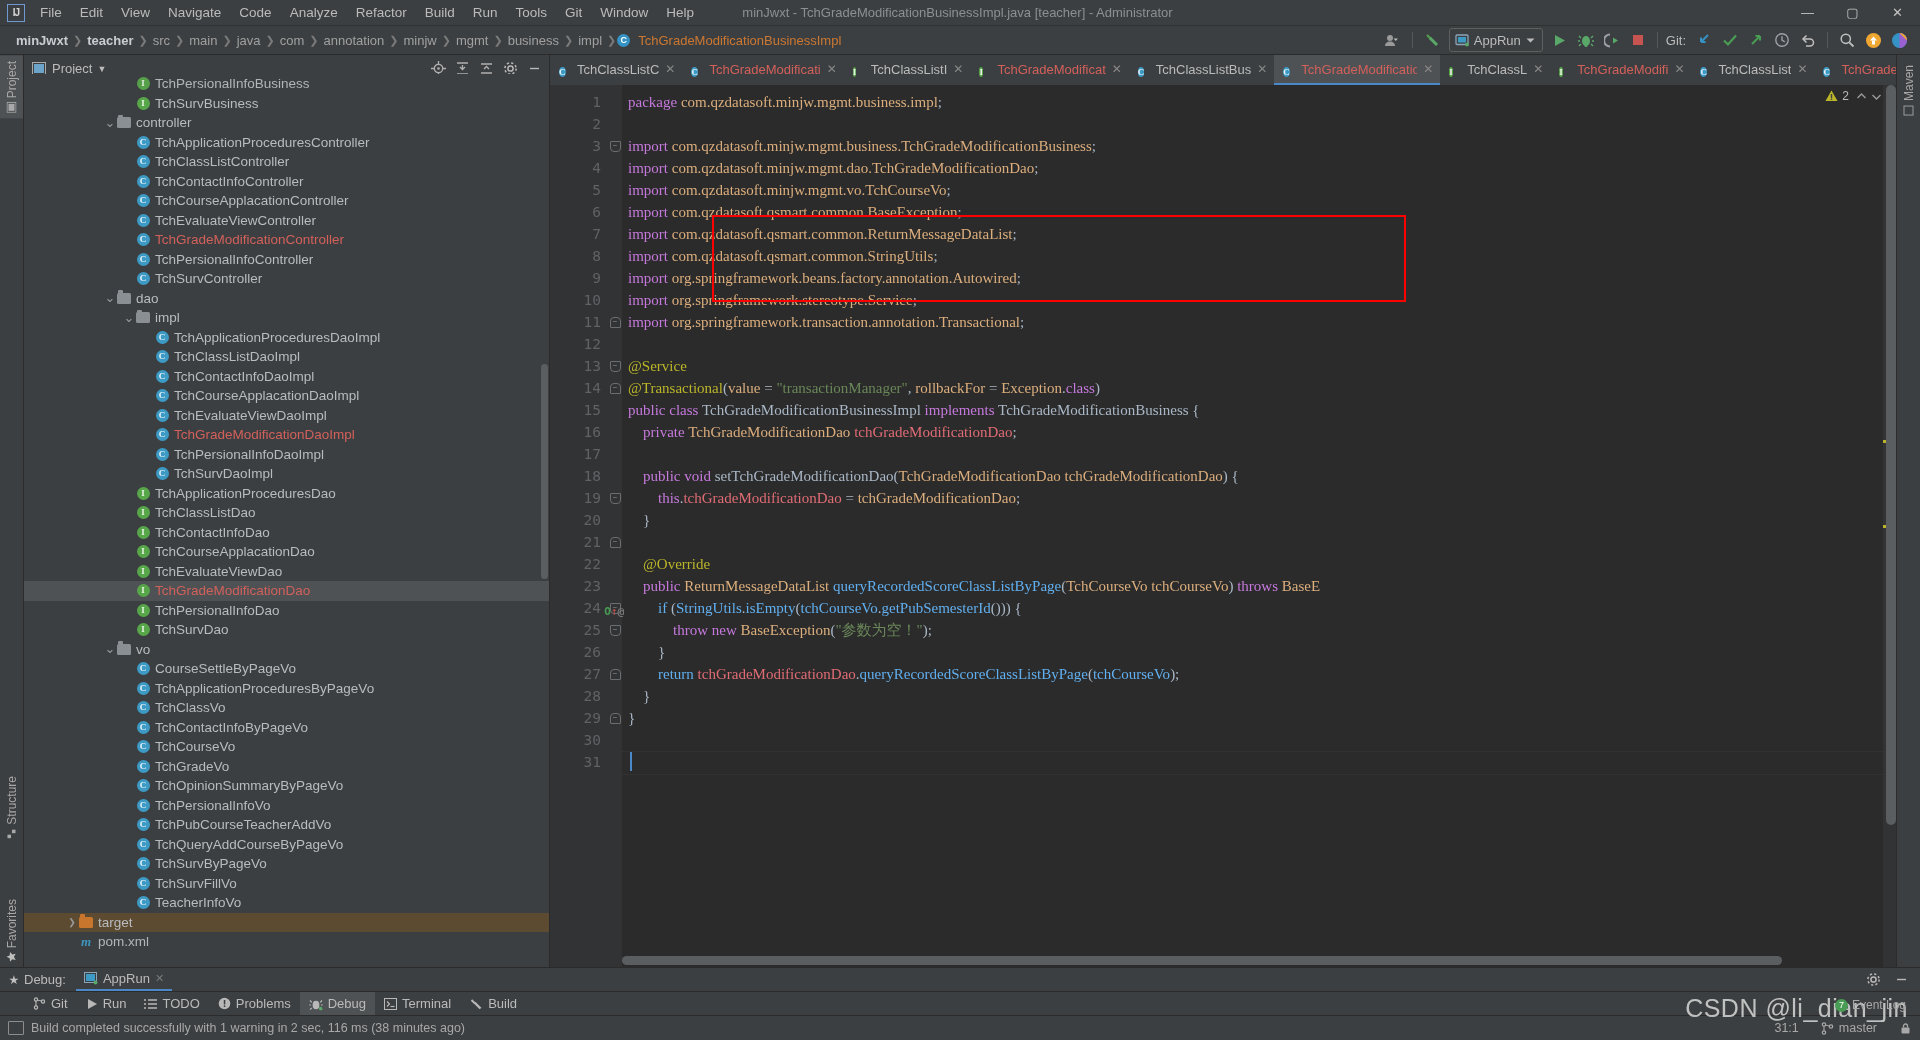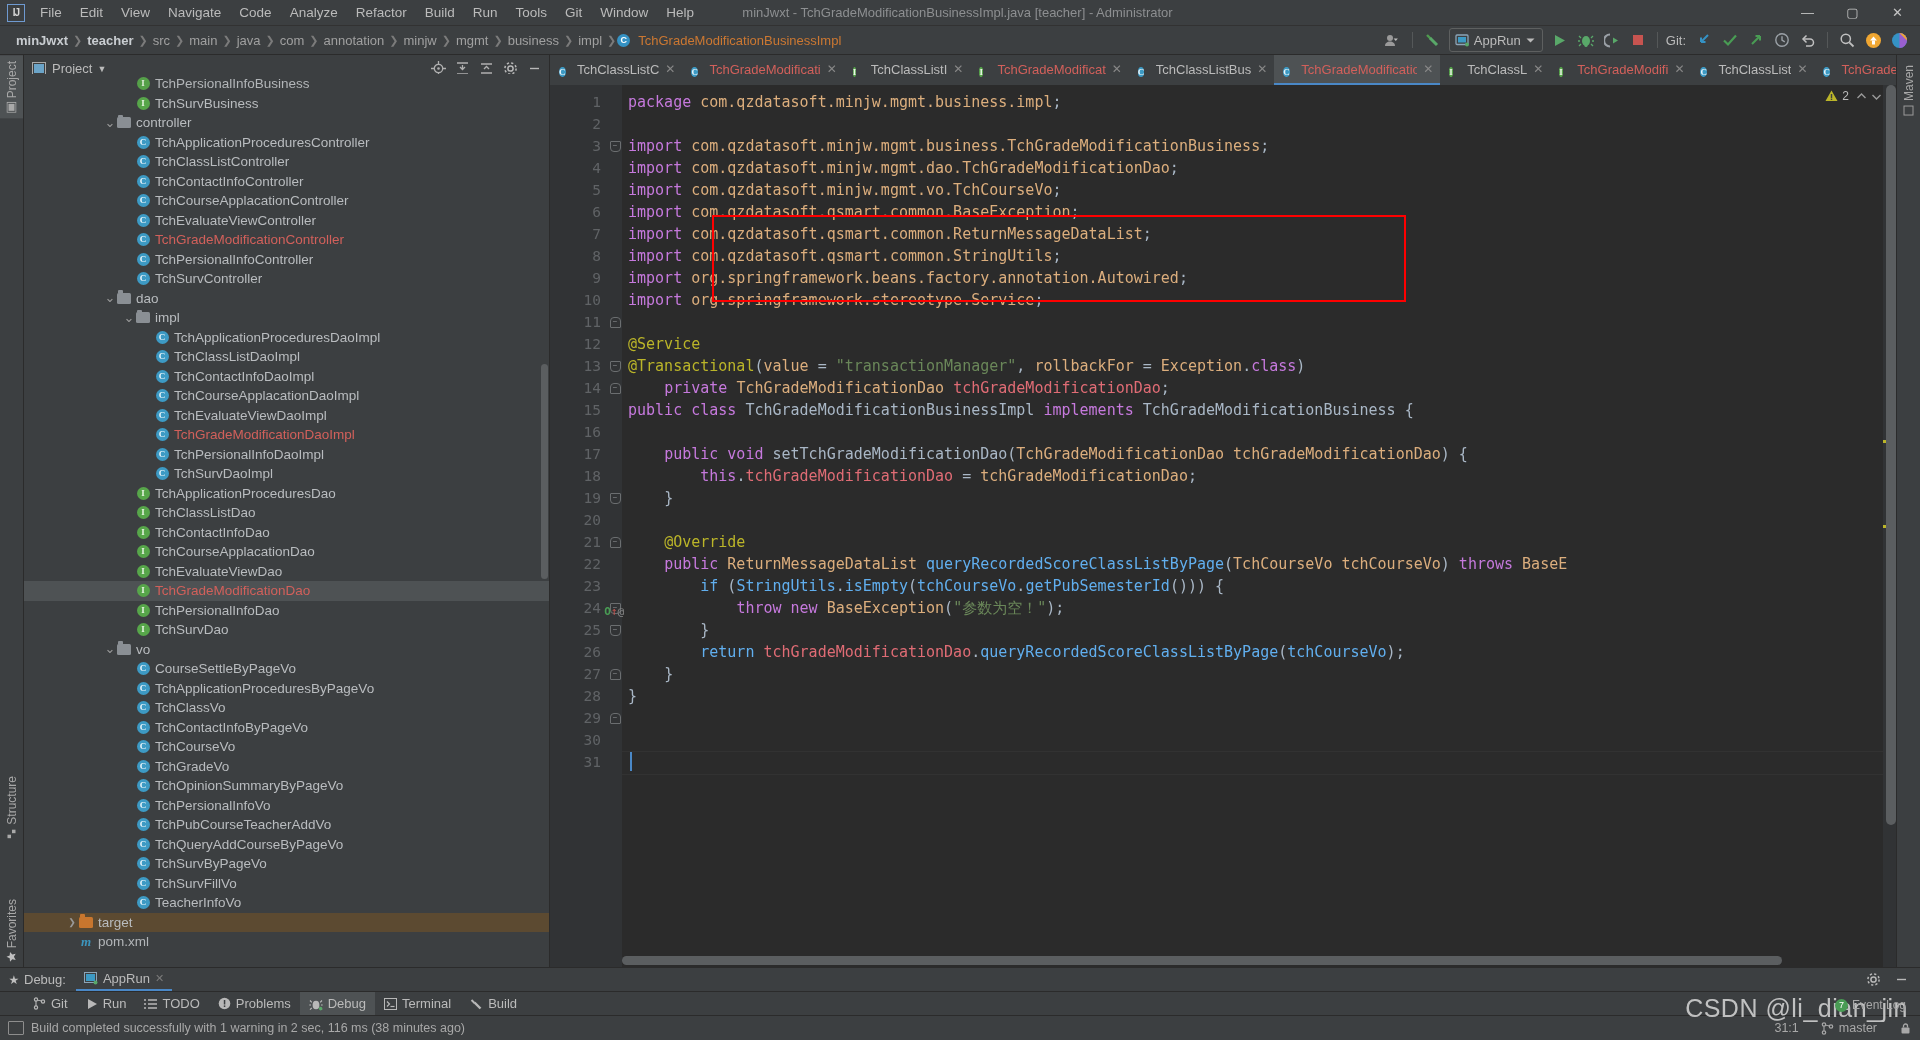--- a/index.html
+++ b/index.html
@@ -80,21 +80,21 @@
   .tab .tclose{color:#888;font-size:12px;margin-left:1px;}
   .tab-ico{width:13px;height:13px;flex:0 0 13px;}
 
   .edwrap{flex:1 1 auto;display:flex;min-height:0;position:relative;overflow:hidden;background:#2b2b2b;}
   .gutter{width:58px;flex:0 0 58px;background:#313335;text-align:right;padding-top:6px;user-select:none;}
   .gln{height:22px;line-height:22px;font-family:"DejaVu Sans Mono",monospace;font-size:14.5px;color:#606366;padding-right:7px;position:relative;}
   .foldcol{width:14px;flex:0 0 14px;background:#313335;padding-top:6px;}
   .foldmark{height:22px;display:flex;align-items:center;justify-content:center;}
   .fold{width:9px;height:9px;border:1px solid #6b6e70;color:#8a8d8f;font-size:8px;line-height:7px;text-align:center;}
   .code{flex:1 1 auto;padding-top:6px;position:relative;overflow:hidden;font-family:"DejaVu Sans Mono",monospace;font-size:15px;min-width:0;}
-  .cl{height:22px;line-height:22px;white-space:pre;padding-left:6px;}
+  .cl{height:22px;line-height:22px;white-space:pre;padding-left:6px;font-family:Liberation Serif, serif;}
   .kwp{color:#c679dd;}
   .ann{color:#bbb529;}
   .str{color:#6a8759;}
   .cls{color:#a9b7c6;}
   .fld2{color:#e06c75;}
   .mth{color:#61afef;}
   .pl{color:#a9b7c6;}
   .param{color:#dcae7d;}
   .pkg{color:#dcae7d;}
 
@@ -831,25 +831,26 @@
           <div class="cl"><span class="kwp">package</span> <span class="pkg">com.qzdatasoft.minjw.mgmt.business.impl</span><span class="pl">;</span></div>
             <div class="cl">&nbsp;</div>
             <div class="cl"><span class="kwp">import</span> <span class="pkg">com.qzdatasoft.minjw.mgmt.business.TchGradeModificationBusiness</span><span class="pl">;</span></div>
             <div class="cl"><span class="kwp">import</span> <span class="pkg">com.qzdatasoft.minjw.mgmt.dao.TchGradeModificationDao</span><span class="pl">;</span></div>
             <div class="cl"><span class="kwp">import</span> <span class="pkg">com.qzdatasoft.minjw.mgmt.vo.TchCourseVo</span><span class="pl">;</span></div>
             <div class="cl"><span class="kwp">import</span> <span class="pkg">com.qzdatasoft.qsmart.common.BaseException</span><span class="pl">;</span></div>
             <div class="cl"><span class="kwp">import</span> <span class="pkg">com.qzdatasoft.qsmart.common.ReturnMessageDataList</span><span class="pl">;</span></div>
             <div class="cl"><span class="kwp">import</span> <span class="pkg">com.qzdatasoft.qsmart.common.StringUtils</span><span class="pl">;</span></div>
             <div class="cl"><span class="kwp">import</span> <span class="pkg">org.springframework.beans.factory.annotation.Autowired</span><span class="pl">;</span></div>
             <div class="cl"><span class="kwp">import</span> <span class="pkg">org.springframework.stereotype.Service</span><span class="pl">;</span></div>
+            <div class="cl"><span class="kwp">import</span> <span class="pkg">org.springframework.transaction.annotation.Transactional</span><span class="pl">;</span></div>
             <div class="cl">&nbsp;</div>
             <div class="cl"><span class="ann">@Service</span></div>
             <div class="cl"><span class="ann">@Transactional</span><span class="pl">(</span><span class="param">value</span> <span class="pl">=</span> <span class="str">"transactionManager"</span><span class="pl">,</span> <span class="param">rollbackFor</span> <span class="pl">=</span> <span class="param">Exception</span><span class="pl">.</span><span class="kwp">class</span><span class="pl">)</span></div>
+            <div class="cl"><span class="kwp">public class</span> <span class="cls">TchGradeModificationBusinessImpl</span> <span class="kwp">implements</span> <span class="cls">TchGradeModificationBusiness</span> <span class="pl">{</span></div>
             <div class="cl">    <span class="kwp">private</span> <span class="param">TchGradeModificationDao</span> <span class="fld2">tchGradeModificationDao</span><span class="pl">;</span></div>
-            <div class="cl"><span class="kwp">public class</span> <span class="cls">TchGradeModificationBusinessImpl</span> <span class="kwp">implements</span> <span class="cls">TchGradeModificationBusiness</span> <span class="pl">{</span></div>
             <div class="cl">&nbsp;</div>
             <div class="cl">    <span class="kwp">public void</span> <span class="cls">setTchGradeModificationDao</span><span class="pl">(</span><span class="param">TchGradeModificationDao</span> <span class="param">tchGradeModificationDao</span><span class="pl">) {</span></div>
             <div class="cl">        <span class="kwp">this</span><span class="pl">.</span><span class="fld2">tchGradeModificationDao</span> <span class="pl">=</span> <span class="param">tchGradeModificationDao</span><span class="pl">;</span></div>
             <div class="cl">    <span class="pl">}</span></div>
             <div class="cl">&nbsp;</div>
             <div class="cl">    <span class="ann">@Override</span></div>
             <div class="cl">    <span class="kwp">public</span> <span class="param">ReturnMessageDataList</span> <span class="mth">queryRecordedScoreClassListByPage</span><span class="pl">(</span><span class="param">TchCourseVo</span> <span class="param">tchCourseVo</span><span class="pl">)</span> <span class="kwp">throws</span> <span class="param">BaseE</span></div>
             <div class="cl">        <span class="mth">if</span> <span class="pl">(</span><span class="mth">StringUtils</span><span class="pl">.</span><span class="mth">isEmpty</span><span class="pl">(</span><span class="mth">tchCourseVo</span><span class="pl">.</span><span class="mth">getPubSemesterId</span><span class="pl">())) {</span></div>
             <div class="cl">            <span class="kwp">throw new</span> <span class="param">BaseException</span><span class="pl">(</span><span class="str">"参数为空！"</span><span class="pl">);</span></div>
             <div class="cl">        <span class="pl">}</span></div>

